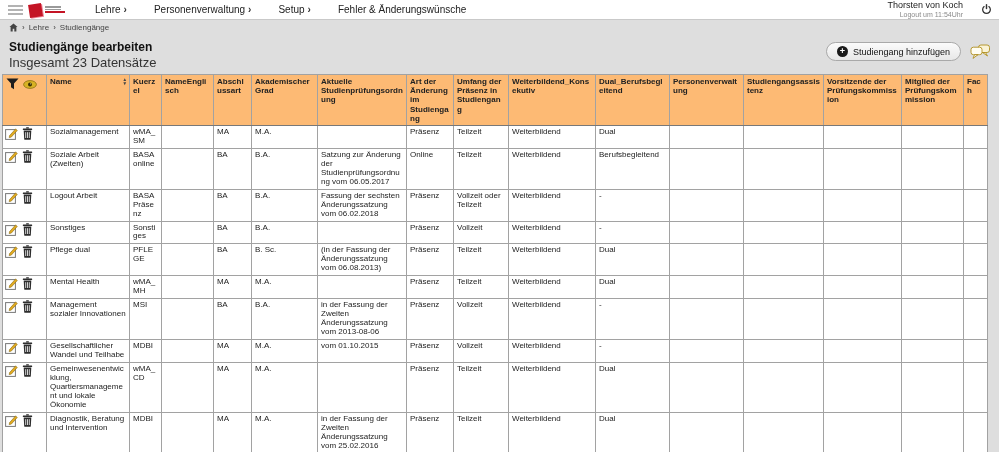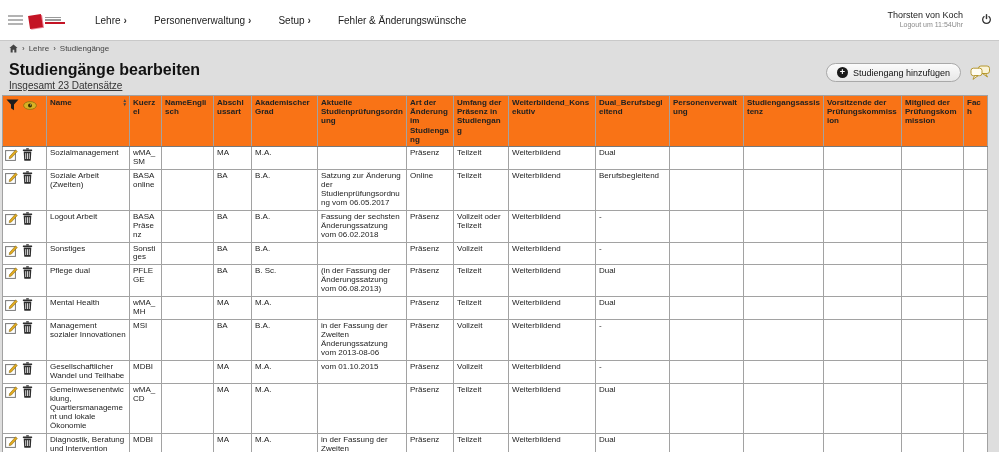--- a/index.html
+++ b/index.html
@@ -1,55 +1,55 @@
 <!DOCTYPE html>
 <html><head>
 <meta charset="utf-8">
 <style>
   * { margin:0; padding:0; box-sizing:border-box; }
   html,body { width:999px; height:452px; overflow:hidden; }
   body { font-family:"Liberation Sans", sans-serif; background:#dedede; position:relative; }
 
   
-  .navbar { height:41px; background:#fff; border-bottom:1px solid #c9c9c9; display:flex; align-items:center; padding-left:5px;justify-content:flex-end; }
+  .navbar { height:20px; background:#fff; border-bottom:1px solid #c9c9c9; display:flex; align-items:center; padding-left:5px;justify-content:flex-end; }
   .burger { display:flex; align-items:center; margin:0 5px 0 2px; cursor:pointer; }
   .logo { display:flex; align-items:flex-start; gap:3px; margin-right:30px; padding-top:2px; }
   .logo-square { width:13px; height:13px; background:#c41425; transform:rotate(-9deg); box-shadow:1px 1px 0 #e89; }
   .logo-text { display:flex; flex-direction:column; gap:1px; padding-top:2px; }
   .logo-bar { height:1.5px; background:#9a9a9a; width:16px; }
   .logo-bar.red { background:#c41425; width:20px; height:2px; }
   .nav-item { font-size:10px; color:#222; margin-right:27px; cursor:pointer; white-space:nowrap; }
   .nav-arrow { font-weight:bold; margin-left:3px; color:#333; }
   .user-block { margin-left:auto; display:flex; align-items:center; gap:18px; padding-right:7px; }
   .user-text { text-align:right; line-height:1.1; }
   .user-name { font-size:9px; color:#222; }
   .user-logout { font-size:7px; color:#8a8a8a; }
 
   
   .breadcrumb { height:15px; display:flex; align-items:center; gap:4px; font-size:8px; color:#444; padding-left:9px; }
   .crumb-sep { color:#666; font-weight:bold; }
   .crumb-link { cursor:pointer; }
 
   
   .titlebar { display:flex; align-items:flex-start; padding:5px 8px 4px 9px; }
-  .page-title { font-size:16px; font-weight:bold; color:#111; }
-  .page-subtitle { font-size:10px; color:#333; margin-top:1px;text-decoration:underline; }
+  .page-title { font-size:12px; font-weight:bold; color:#111; }
+  .page-subtitle { font-size:13px; color:#333; margin-top:1px; }
   .title-actions { margin-left:auto; display:flex; align-items:center; gap:9px; padding-top:2px; }
   .add-btn { display:flex; align-items:center; gap:5px; font-size:9px; color:#111;
              background:linear-gradient(#fbfbfb,#e7e7e7); border:1px solid #a9a9a9; border-radius:10px;
              padding:3px 10px; cursor:pointer; white-space:nowrap; }
   .plus-circle { width:11px; height:11px; border-radius:50%; background:#1a1a1a; color:#fff;
                  display:flex; align-items:center; justify-content:center; font-size:9px; font-weight:bold; line-height:1; }
   .chat-icon { cursor:pointer; }
 
   
   .table-wrap { margin-left:2px; width:997px; overflow:hidden; }
   table { border-collapse:collapse; table-layout:fixed; width:985px; background:#fff; border:1px solid #8a8a8a; }
   th, td { border:1px solid #a2a2a2; vertical-align:top; padding:2px 3px; overflow:hidden; }
-  th { background:#f97316; font-size:8px; font-weight:bold; color:#222; text-align:left; line-height:1.15; word-wrap:break-word; }
+  th { background:#fdba74; font-size:8px; font-weight:bold; color:#222; text-align:left; line-height:1.15; word-wrap:break-word; }
   thead th { border-bottom:1px solid #787878; }
   td { font-size:8px; color:#222; line-height:1.12; word-wrap:break-word; background:#fff; }
   td.actions { padding:1px 2px; }
   .actions-cell { display:flex; gap:4px; align-items:flex-start; }
   .icon-btn { cursor:pointer; display:inline-flex; }
   .th-name-inner { display:flex; justify-content:space-between; align-items:flex-start; }
   .sort-indicator { display:flex; flex-direction:column; font-size:5px; line-height:4px; color:#444; margin-left:2px; }
   .hdr-icons { display:flex; gap:4px; align-items:center; padding-top:1px; }
 </style>
 </head>

